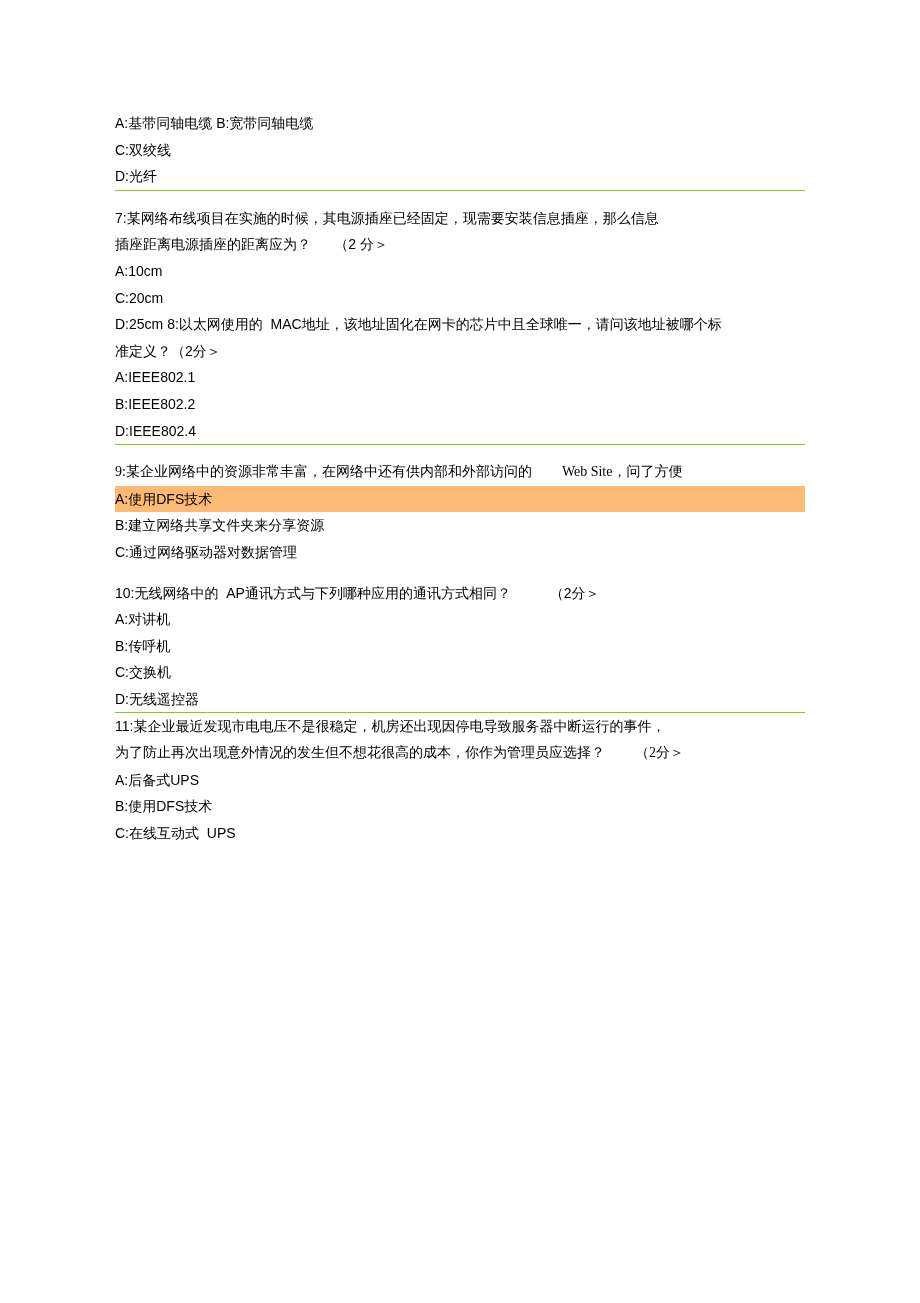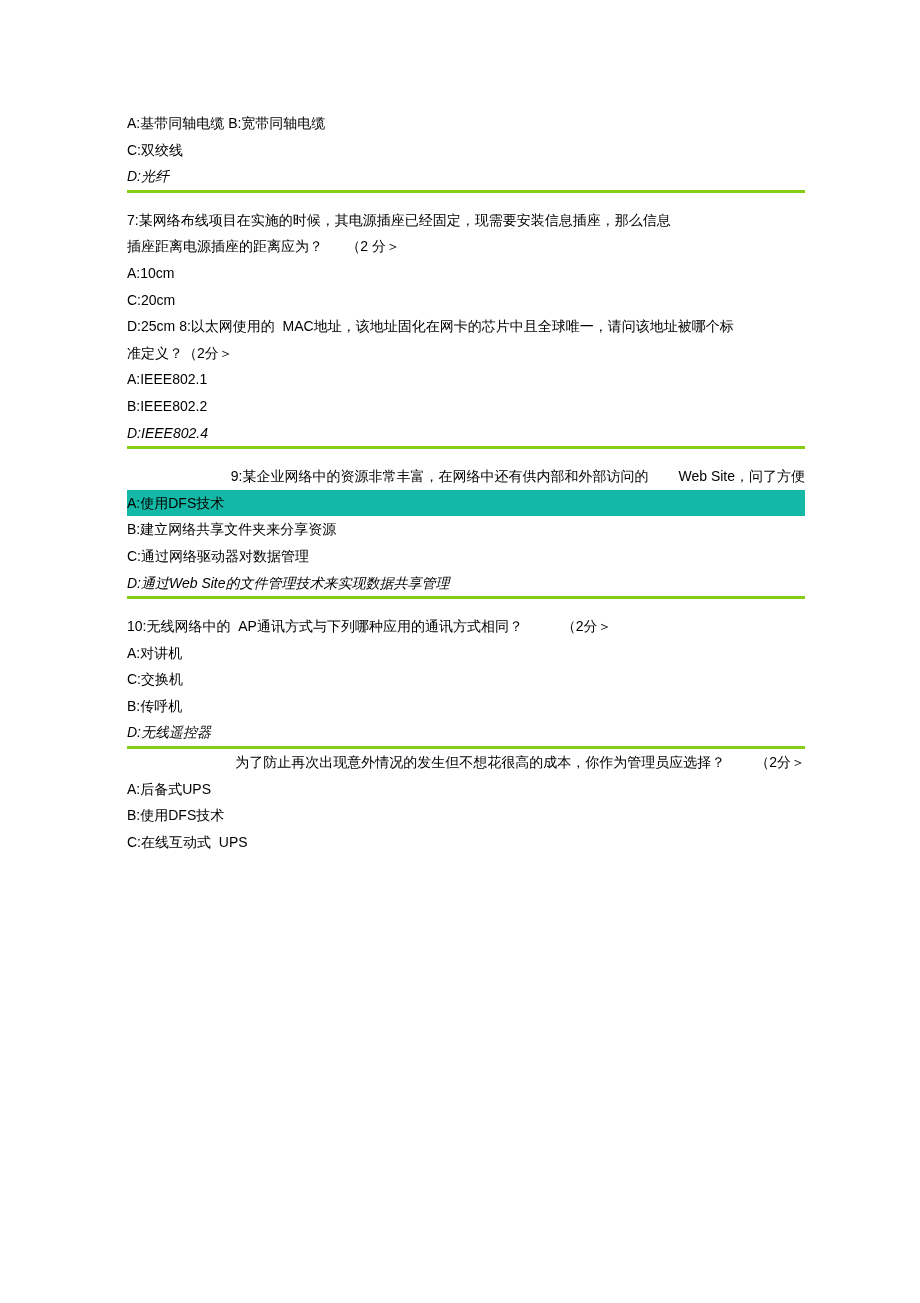--- a/index.html
+++ b/index.html
@@ -12,35 +12,34 @@
     color: #000;
     line-height: 1.9;
   }
   .page {
     width: 920px;
     margin: 0 auto;
     padding: 110px 115px 300px 115px;
   }
   .line {
     white-space: pre-wrap;
-    margin-left: 12px;
   }
   .underline {
-    border-bottom: 3px solid #84cc16;
-    font-style: italic;
+    border-bottom: 1px solid #84cc16;
   }
   .gap {
     height: 14px;
   }
   .highlight {
-    background: #14b8a6;
+    background: #fdba74;
   }
   .q-row {
     display: flex;
-    justify-content: flex-end;
+    justify-content: flex-start;
+    font-family: Liberation Serif, serif;
   }
   .q-right {
     white-space: nowrap;
     padding-left: 30px;
   }
 </style>
 </head>
 <body>
 
 <div class="page">
@@ -63,29 +62,29 @@
 
   <div class="gap"></div>
 
   <div class="line q-row">
     <span>9:某企业网络中的资源非常丰富，在网络中还有供内部和外部访问的</span>
     <span class="q-right">Web Site，问了方便</span>
   </div>
   <div class="line highlight">A:使用DFS技术</div>
   <div class="line">B:建立网络共享文件夹来分享资源</div>
   <div class="line">C:通过网络驱动器对数据管理</div>
-  <div class="line underline">D:通过Web Site的文件管理技术来实现数据共享管理</div>
 
   <div class="gap"></div>
 
   <div class="line"><span>10:无线网络中的  AP通讯方式与下列哪种应用的通讯方式相同？</span>&nbsp;&nbsp;&nbsp;&nbsp;&nbsp;&nbsp;&nbsp;&nbsp;&nbsp;&nbsp;<span>（2分＞</span></div>
   <div class="line">A:对讲机</div>
+  <div class="line">B:传呼机</div>
   <div class="line">C:交换机</div>
-  <div class="line">B:传呼机</div>
   <div class="line underline">D:无线遥控器</div>
+  <div class="line">11:某企业最近发现市电电压不是很稳定，机房还出现因停电导致服务器中断运行的事件，</div>
   <div class="line q-row">
     <span>为了防止再次出现意外情况的发生但不想花很高的成本，你作为管理员应选择？</span>
     <span class="q-right">（2分＞</span>
   </div>
   <div class="line">A:后备式UPS</div>
   <div class="line">B:使用DFS技术</div>
   <div class="line">C:在线互动式  UPS</div>
 
 </div>
 

